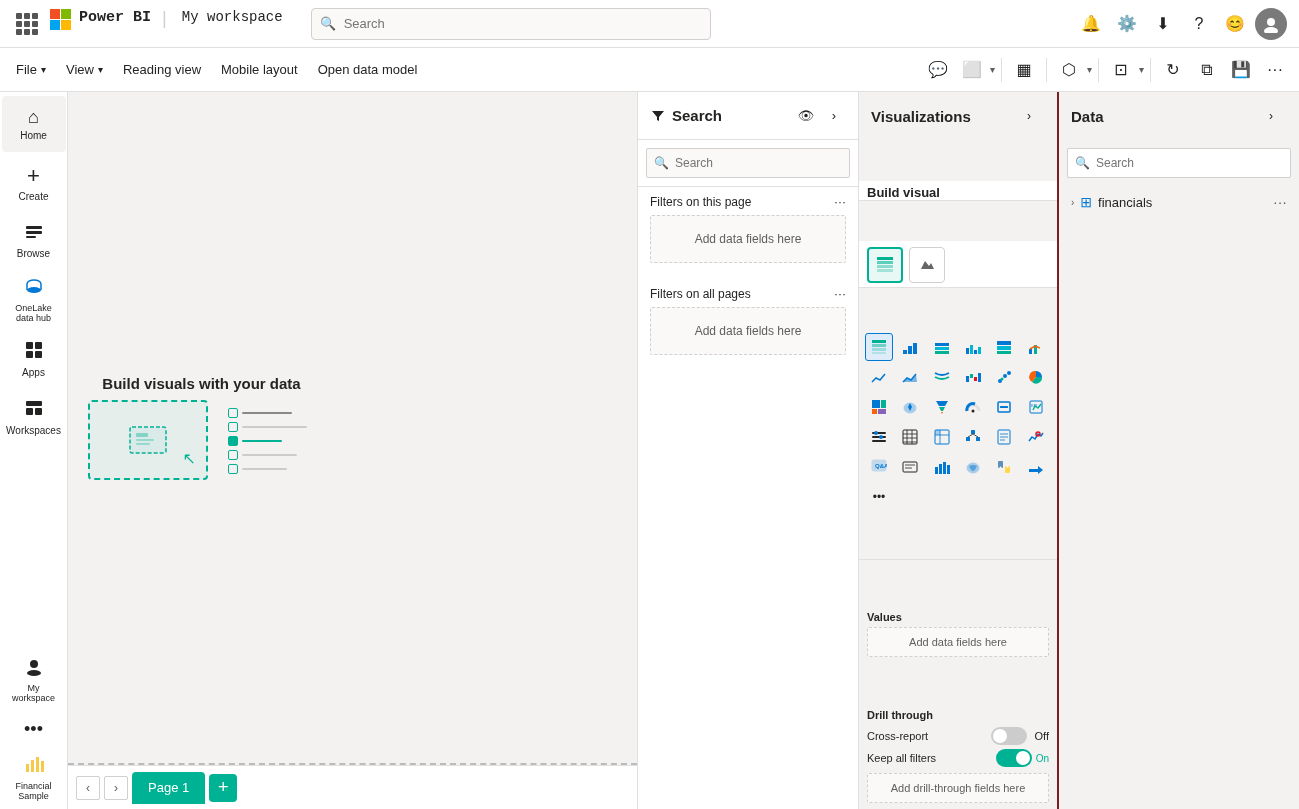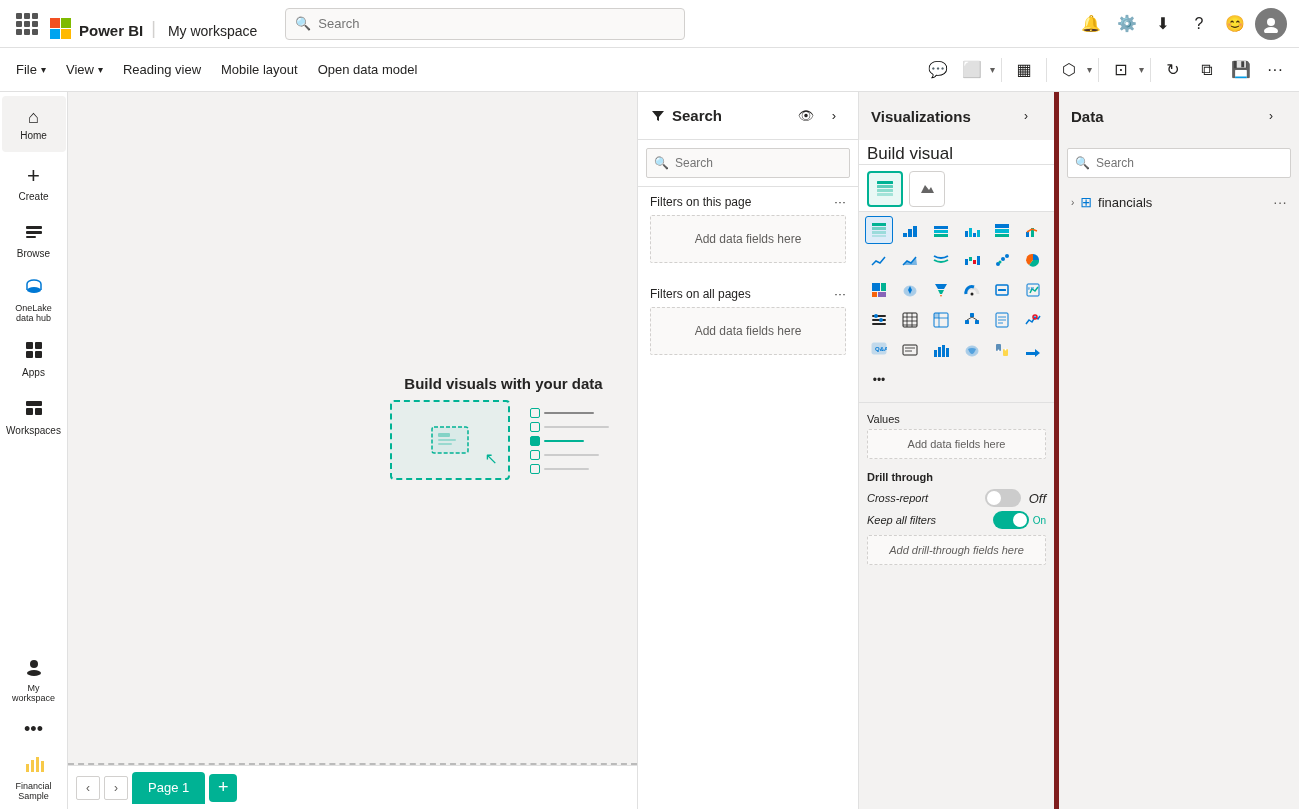--- a/index.html
+++ b/index.html
@@ -4,21 +4,21 @@
   <style>
     * { box-sizing: border-box; margin: 0; padding: 0; }
     body { font-family: 'Segoe UI', sans-serif; font-size: 13px; background: #f3f2f1; width: 1299px; height: 809px; overflow: hidden; }
 
     
     .top-bar {
       display: flex; align-items: center; height: 48px;
       background: #fff; border-bottom: 1px solid #e0e0e0;
       padding: 0 12px; gap: 8px; position: relative; z-index: 10;
     }
-    .top-bar-left { display: flex; align-items: flex-end; gap: 8px; flex-shrink: 0; }
+    .top-bar-left { display: flex; align-items: flex-start; gap: 8px; flex-shrink: 0; font-family: Liberation Mono, monospace; }
     .waffle-icon { display: grid; grid-template-columns: repeat(3,6px); gap: 2px; padding: 4px; cursor: pointer; }
     .waffle-icon span { width: 6px; height: 6px; background: #555; border-radius: 1px; display: block; }
     .ms-logo { display: flex; gap: 1px; }
     .ms-logo .r { width: 10px; height: 10px; background: #f25022; }
     .ms-logo .g { width: 10px; height: 10px; background: #7fba00; }
     .ms-logo .b { width: 10px; height: 10px; background: #00a4ef; }
     .ms-logo .y { width: 10px; height: 10px; background: #ffb900; }
     .ms-logo-grid { display: grid; grid-template-columns: 10px 10px; gap: 1px; }
     .brand-text { font-size: 15px; color: #252423; font-weight: 600; }
     .workspace-text { font-size: 14px; color: #252423; margin-left: 4px; }
@@ -75,21 +75,21 @@
     .sidebar-item .s-label { font-size: 10px; text-align: center; color: #252423; }
     .sidebar-spacer { flex: 1; }
     .sidebar-dots { font-size: 18px; color: #252423; padding: 8px; cursor: pointer; }
 
     
     .canvas-area {
       flex: 1; background: #f3f2f1; position: relative;
       display: flex; flex-direction: column;
     }
     .canvas-content {
-      flex: 1; display: flex; align-items: flex-end; justify-content: center;
+      flex: 1; display: flex; align-items: flex-start; justify-content: center;
       flex-direction: column;
     }
     .build-visuals-card {
       text-align: center; padding: 20px;
     }
     .build-visuals-title { font-size: 15px; font-weight: 600; color: #252423; margin-bottom: 8px; }
     .build-visuals-sub { font-size: 12px; color: #0078d4; margin-bottom: 20px; }
     .canvas-illustration { display: flex; gap: 12px; align-items: flex-start; }
     .ill-box {
       width: 120px; height: 80px; border: 2px dashed #00b294;
@@ -136,50 +136,50 @@
     .filters-section-title { font-size: 12px; color: #252423; margin-bottom: 6px; display: flex; justify-content: space-between; align-items: center; }
     .filters-drop-zone {
       border: 1px dashed #d2d0ce; border-radius: 2px; padding: 16px 8px;
       text-align: center; color: #605e5c; font-size: 12px; background: #faf9f8;
       margin-bottom: 8px; cursor: default;
     }
 
     
     .viz-panel {
       width: 200px; flex-shrink: 0; background: #f3f2f1;
-      border-right: 5px solid #7f1d1d; display: flex; flex-direction: column;
+      border-right: 2px solid #7f1d1d; display: flex; flex-direction: column; justify-content: space-between;
     }
     .viz-header {
       display: flex; align-items: center; justify-content: space-between;
       padding: 8px 12px; background: #f3f2f1; min-height: 48px;
     }
     .viz-title { font-size: 15px; font-weight: 600; color: #252423; }
     .viz-icons-grid {
       display: grid; grid-template-columns: repeat(6, 1fr);
       gap: 2px; padding: 4px 6px;
     }
     .viz-icon-btn {
       width: 28px; height: 28px; display: flex; align-items: center; justify-content: center;
       border-radius: 3px; cursor: pointer; font-size: 14px;
       border: none; background: transparent; color: #252423;
     }
     .viz-icon-btn.active { background: #deecf9; border: 1px solid #0078d4; }
     .viz-divider { height: 1px; background: #e0e0e0; margin: 4px 0; }
     .viz-section { padding: 6px 8px; }
-    .viz-section-title { font-size: 11px; font-weight: 400; color: #252423; margin-bottom: 4px; }
+    .viz-section-title { font-size: 11px; font-weight: 700; color: #252423; margin-bottom: 4px; }
     .viz-drop-zone { border: 1px dashed #d2d0ce; padding: 8px; text-align: center; font-size: 11px; color: #605e5c; border-radius: 2px; background: #faf9f8; }
     .drill-section { padding: 6px 8px; }
     .drill-title { font-size: 11px; font-weight: 600; color: #252423; margin-bottom: 6px; }
     .drill-row { display: flex; justify-content: space-between; align-items: center; margin-bottom: 4px; }
-    .drill-label { font-size: 11px; color: #252423; font-style: italic; }
+    .drill-label { font-size: 11px; color: #252423; }
     .toggle-off { background: #ccc; border-radius: 10px; width: 36px; height: 18px; display: flex; align-items: center; padding: 2px; cursor: pointer; }
     .toggle-off .knob { width: 14px; height: 14px; border-radius: 50%; background: white; }
     .toggle-on { background: #00b294; border-radius: 10px; width: 36px; height: 18px; display: flex; align-items: center; padding: 2px; cursor: pointer; justify-content: flex-end; }
     .toggle-on .knob { width: 14px; height: 14px; border-radius: 50%; background: white; }
-    .toggle-label-off { font-size: 13px; color: #252423; margin-left: 4px; font-style: italic; }
+    .toggle-label-off { font-size: 11px; color: #252423; margin-left: 4px; }
     .toggle-label-on { font-size: 10px; color: #00b294; margin-left: 4px; }
 
     
     .data-panel {
       width: 240px; flex-shrink: 0; background: #f3f2f1;
       display: flex; flex-direction: column;
     }
     .data-header {
       display: flex; align-items: center; justify-content: space-between;
       padding: 8px 12px; min-height: 48px;
@@ -444,21 +444,21 @@
     </div>
   </div>
 
   <div class="viz-panel">
     <div class="viz-header">
       <span class="viz-title">Visualizations</span>
       <button class="icon-btn" style="font-size:12px;">›</button>
     </div>
 
     <div style="padding:4px 8px 0; background:#fff; border-bottom:1px solid #e0e0e0;">
-      <span style="font-size:17px;color:#252423;font-weight:400;">Build visual</span>
+      <span style="font-size:13px;color:#252423;font-weight:700;">Build visual</span>
     </div>
     <div style="display:flex; gap:6px; padding:6px 8px 4px; background:#fff; border-bottom:1px solid #e0e0e0;">
 
       <div style="width:36px;height:36px;border:2px solid #00b294;border-radius:4px;background:#e8f8f5;display:flex;align-items:center;justify-content:center;cursor:pointer;">
         <svg width="20" height="20" viewBox="0 0 20 20" fill="none">
             <rect x="2" y="2" width="16" height="3" rx="0.5" fill="#00b294"></rect>
             <rect x="2" y="6" width="16" height="3" rx="0.5" fill="#00b294" opacity="0.6"></rect>
             <rect x="2" y="10" width="16" height="3" rx="0.5" fill="#00b294" opacity="0.4"></rect>
             <rect x="2" y="14" width="16" height="3" rx="0.5" fill="#00b294" opacity="0.3"></rect>
           </svg>
@@ -720,21 +720,21 @@
       </div>
       <div class="drill-row">
         <span class="drill-label">Keep all filters</span>
         <div style="display:flex;align-items:center;">
           <div class="toggle-on">
             <div class="knob"></div>
           </div>
           <span class="toggle-label-on">On</span>
         </div>
       </div>
-      <div class="viz-drop-zone" style="margin-top:6px;font-style:italic;">Add drill-through fields here</div>
+      <div class="viz-drop-zone" style="margin-top:6px;">Add drill-through fields here</div>
     </div>
   </div>
 
   <div class="data-panel">
     <div class="data-header">
       <span class="data-title">Data</span>
       <button class="icon-btn" style="font-size:12px;">›</button>
     </div>
     <div class="data-search">
       <div class="data-search-wrap">

